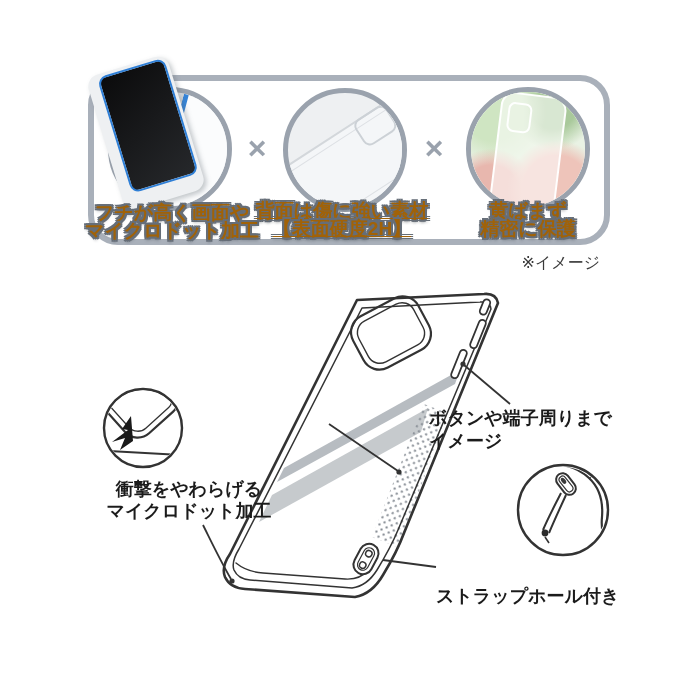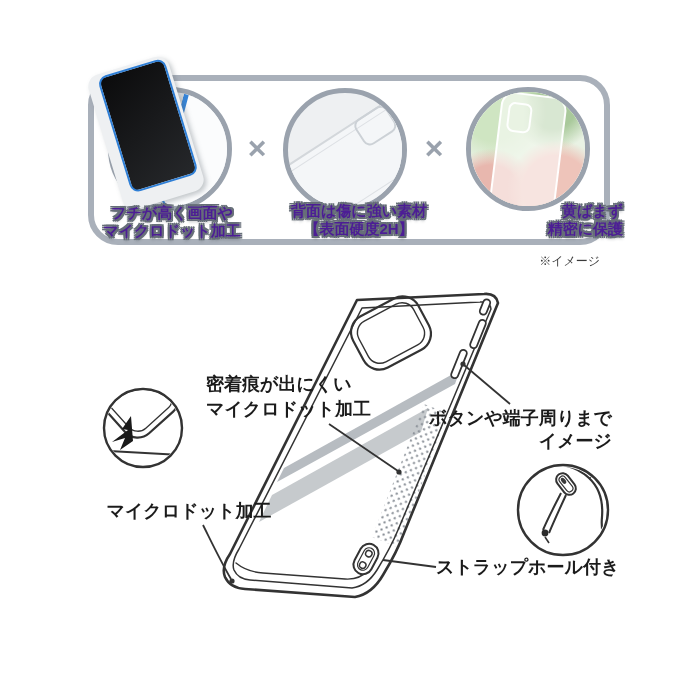--- a/index.html
+++ b/index.html
@@ -37,38 +37,38 @@
       radial-gradient(circle at 75% 85%,#eec4ba 0 26%,rgba(238,196,186,0) 38%),
       radial-gradient(circle at 18% 88%,#e8b7ae 0 20%,rgba(232,183,174,0) 32%),
       radial-gradient(circle at 20% 18%,#cfe5c2 0 22%,rgba(207,229,194,0) 40%),
       radial-gradient(circle at 72% 12%,#a9c99b 0 18%,rgba(169,201,155,0) 34%),
       radial-gradient(circle at 50% 45%,#dcebd2 0 30%,rgba(220,235,210,0) 55%),
       #e9f2e4;}
   .c3case{position:absolute;left:24px;top:2px;width:62px;height:116px;transform:rotate(7deg);
           background:rgba(255,255,255,.55);border:2px solid rgba(255,255,255,.95);border-radius:14px;}
   .c3cam{position:absolute;left:6px;top:8px;width:20px;height:26px;border:2px solid rgba(255,255,255,.95);border-radius:7px;}
   
-  .cap{position:absolute;width:190px;text-align:center;font-weight:bold;font-size:15px;line-height:17.5px;
-       color:#4c1d95;z-index:8;letter-spacing:0;
+  .cap{position:absolute;width:190px;text-align:center;font-weight:bold;font-size:19px;line-height:17.5px;
+       color:#a16207;z-index:8;letter-spacing:0;
        text-shadow:-2px -2px 0 #666e78,2px -2px 0 #666e78,-2px 2px 0 #666e78,2px 2px 0 #666e78,
                    -2px 0 0 #666e78,2px 0 0 #666e78,0 -2px 0 #666e78,0 2px 0 #666e78,0 3px 3px rgba(40,45,55,.35);}
   .cap1{left:77px;top:204px;}
-  .cap2{left:264px;top:202px;}
-  .cap3{left:433px;top:202px;text-align:right;}
+  .cap2{left:247px;top:202px;text-decoration:underline;}
+  .cap3{left:433px;top:202px;}
   .xsep{position:absolute;top:129px;width:34px;height:38px;font-size:32px;line-height:38px;font-weight:bold;
         color:#9aa2ad;text-align:center;z-index:4;}
   .x1{left:240px;} .x2{left:417px;}
-  .note{position:absolute;left:490px;top:253px;width:110px;text-align:right;font-size:12px;color:#3a3a3a;font-family:Liberation Mono, monospace;}
+  .note{position:absolute;left:490px;top:253px;width:110px;text-align:right;font-size:16px;color:#3a3a3a;}
   
   #diagram{position:absolute;left:0;top:270px;z-index:1;}
   .dlabel{position:absolute;z-index:3;font-weight:bold;color:#1b1b1b;font-size:18px;line-height:25px;white-space:nowrap;}
   .lbl-microdot{left:206px;top:372px;text-align:left;}
-  .lbl-buttons{right:88px;top:407px;text-align:right;line-height:23px;}
+  .lbl-buttons{right:88px;top:407px;line-height:23px;}
   .lbl-cushion{left:103px;top:479px;width:172px;text-align:center;line-height:21.5px;}
-  .lbl-strap{left:436px;top:555px;}
+  .lbl-strap{left:436px;top:584px;}
 </style>
 </head>
 <body>
 
 <div id="stage">
 
   <div class="panel"></div>
 
   <div class="ring ring1">
     <div class="c1back">
@@ -192,27 +192,23 @@
           <ellipse cx="566" cy="480" rx="2" ry="3.5" fill="#3a3a3a" stroke="none"></ellipse>
         </g>
         <path d="M 561,493 C 555,505 548,518 543,530" stroke-width="2"></path>
         <path d="M 566,495 C 560,508 554,521 549,533" stroke-width="2"></path>
         <circle cx="545" cy="533" r="3.4" fill="#2b2b2b" stroke="none"></circle>
         <path d="M 545,537 L 549,543" stroke-width="1.6"></path>
       </g>
     </g>
   </svg>
 
-  <div class="dlabel lbl-microdot">
-    <span>密着痕が出にくい</span><br>
-    <span>マイクロドット加工</span>
-  </div>
   <div class="dlabel lbl-buttons">
     <span>ボタンや端子周りまで</span><br>
     <span>イメージ</span>
   </div>
   <div class="dlabel lbl-cushion">
-    <br>
+    <span>衝撃をやわらげる</span><br>
     <span>マイクロドット加工</span>
   </div>
   <div class="dlabel lbl-strap">ストラップホール付き</div>
 
 </div>
 
 </body></html>

